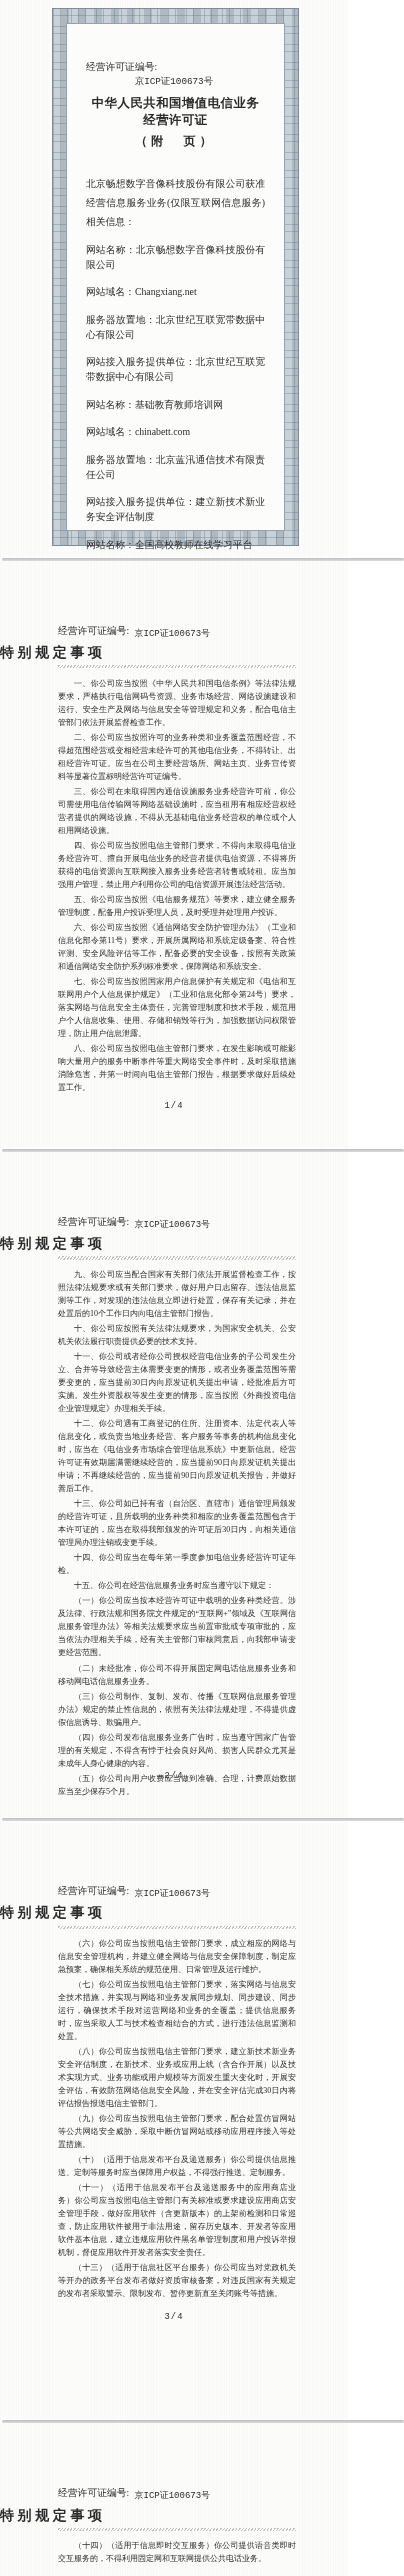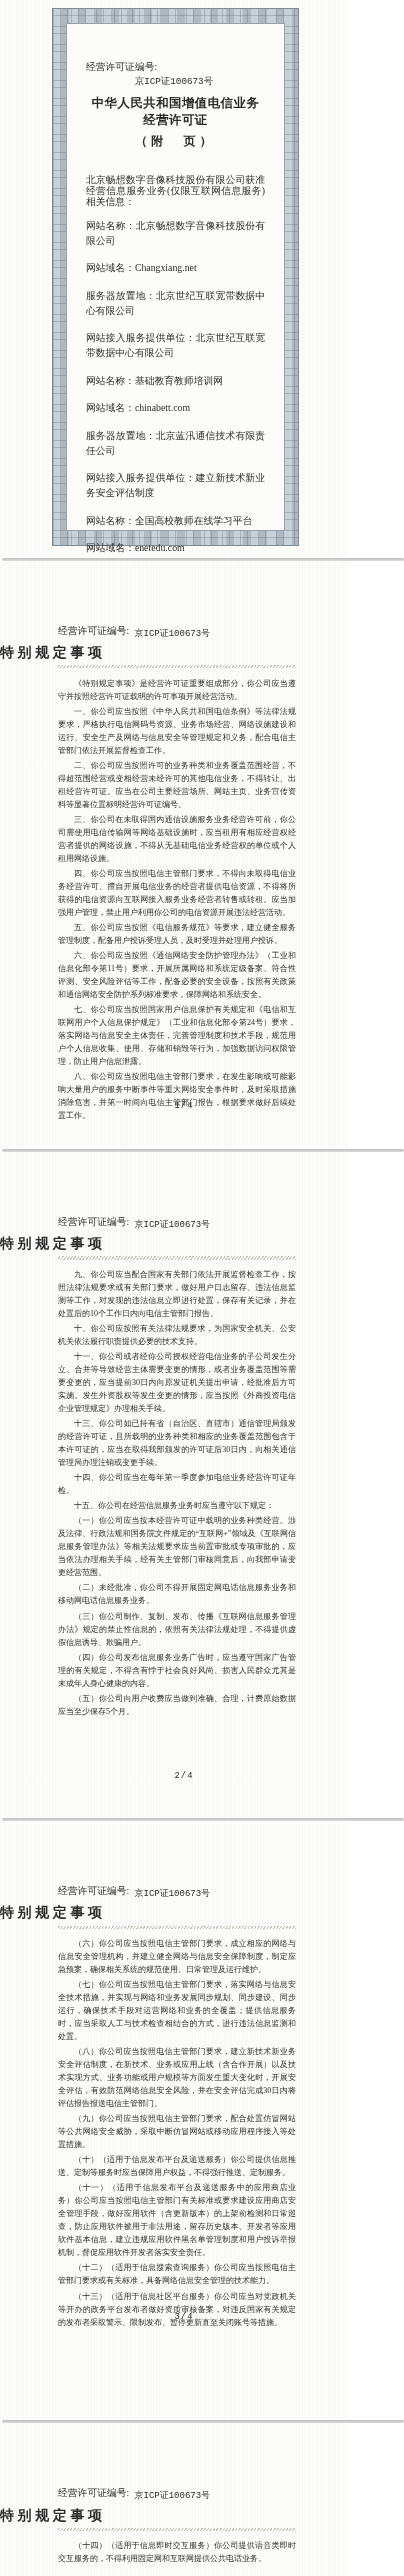--- a/index.html
+++ b/index.html
@@ -53,21 +53,21 @@
     letter-spacing:0.5px;
   }
   .cert-subtitle{
     margin-top:4.1px;
     text-align:center;
     font-size:12px;
     font-weight:bold;
     letter-spacing:4.1px;
   }
   .cert-body{margin-top:24px;}
-  .cert-intro{font-size:9.8px; line-height:11px; margin:0 0 12.4px 0; text-align:justify;}
+  .cert-intro{font-size:9.8px; line-height:19px; margin:0 0 12.4px 0; text-align:justify;}
   .cert-line{font-size:9.8px; line-height:14.4px; margin:0 0 13.4px 0; text-align:justify;}
 
   
   .sp-header{margin:64px 0 0 58px; font-size:9.8px;}
   .sp-header .num{
     font-size:9px;
     margin-left:5.2px;
     position:relative; top:1.5px;
     font-family:"Liberation Mono","DejaVu Sans Mono",monospace;
   }
@@ -86,21 +86,21 @@
   }
   .sp-body{
     margin:8.2px 52px 0 58px;
     font-size:8px;
     line-height:13px;
     text-align:justify;
   }
   .sp-body p{margin:0 0 2.1px 0; text-indent:2em;}
   .sp-body p.gap-after{margin-bottom:100px;}
   .sp-footer{
-    position:absolute; left:10px; width:100%;
+    position:absolute; left:0; width:100%;
     text-align:center;
     font-size:8.8px; letter-spacing:1px;
     font-family:"Liberation Mono","DejaVu Sans Mono",monospace;
   }
   .sheet-sp1{height:587px;} .sheet-sp1 .sp-footer{bottom:37px;}
   .sheet-sp2{height:665px;} .sheet-sp2 .sp-footer{bottom:36px;}
   .sheet-sp3{height:598px;} .sheet-sp3 .sp-footer{bottom:97px;}
   .sheet-sp4{height:450px;}
 </style>
 </head>
@@ -136,21 +136,20 @@
 
   <div class="divider"></div>
 
   <div class="sheet sheet-sp1">
     <div class="sp-header">
       <span>经营许可证编号:</span><span class="num">京ICP证100673号</span>
     </div>
     <div class="sp-title">特别规定事项</div>
     <div class="sp-rule"></div>
     <div class="sp-body">
-      <p>《特别规定事项》是经营许可证重要组成部分，你公司应当遵守并按照经营许可证载明的许可事项开展经营活动。</p>
       <p>一、你公司应当按照《中华人民共和国电信条例》等法律法规要求，严格执行电信网码号资源、业务市场经营、网络设施建设和运行、安全生产及网络与信息安全等管理规定和义务，配合电信主管部门依法开展监督检查工作。</p>
       <p>二、你公司应当按照许可的业务种类和业务覆盖范围经营，不得超范围经营或变相经营未经许可的其他电信业务，不得转让、出租经营许可证。应当在公司主要经营场所、网站主页、业务宣传资料等显著位置标明经营许可证编号。</p>
       <p>三、你公司在未取得国内通信设施服务业务经营许可前，你公司需使用电信传输网等网络基础设施时，应当租用有相应经营权经营者提供的网络设施，不得从无基础电信业务经营权的单位或个人租用网络设施。</p>
       <p>四、你公司应当按照电信主管部门要求，不得向未取得电信业务经营许可、擅自开展电信业务的经营者提供电信资源，不得将所获得的电信资源向互联网接入服务业务经营者转售或转租。应当加强用户管理，禁止用户利用你公司的电信资源开展违法经营活动。</p>
       <p>五、你公司应当按照《电信服务规范》等要求，建立健全服务管理制度，配备用户投诉受理人员，及时受理并处理用户投诉。</p>
       <p>六、你公司应当按照《通信网络安全防护管理办法》（工业和信息化部令第11号）要求，开展所属网络和系统定级备案、符合性评测、安全风险评估等工作，配备必要的安全设备，按照有关政策和通信网络安全防护系列标准要求，保障网络和系统安全。</p>
       <p>七、你公司应当按照国家用户信息保护有关规定和《电信和互联网用户个人信息保护规定》（工业和信息化部令第24号）要求，落实网络与信息安全主体责任，完善管理制度和技术手段，规范用户个人信息收集、使用、存储和销毁等行为，加强数据访问权限管理，防止用户信息泄露。</p>
       <p>八、你公司应当按照电信主管部门要求，在发生影响或可能影响大量用户的服务中断事件等重大网络安全事件时，及时采取措施消除危害，并第一时间向电信主管部门报告，根据要求做好后续处置工作。</p>
     </div>
     <div class="sp-footer">1/4</div>
@@ -161,20 +160,21 @@
   <div class="sheet sheet-sp2">
     <div class="sp-header">
       <span>经营许可证编号:</span><span class="num">京ICP证100673号</span>
     </div>
     <div class="sp-title">特别规定事项</div>
     <div class="sp-rule"></div>
     <div class="sp-body">
       <p>九、你公司应当配合国家有关部门依法开展监督检查工作，按照法律法规要求或有关部门要求，做好用户日志留存、违法信息监测等工作，对发现的违法信息立即进行处置，保存有关记录，并在处置后的10个工作日内向电信主管部门报告。</p>
       <p>十、你公司应按照有关法律法规要求，为国家安全机关、公安机关依法履行职责提供必要的技术支持。</p>
       <p>十一、你公司或者经你公司授权经营电信业务的子公司发生分立、合并等导致经营主体需要变更的情形，或者业务覆盖范围等需要变更的，应当提前30日内向原发证机关提出申请，经批准后方可实施。发生外资股权等发生变更的情形，应当按照《外商投资电信企业管理规定》办理相关手续。</p>
+      <p>十二、你公司遇有工商登记的住所、注册资本、法定代表人等信息变化，或负责当地业务经营、客户服务等事务的机构信息变化时，应当在《电信业务市场综合管理信息系统》中更新信息。经营许可证有效期届满需继续经营的，应当提前90日向原发证机关提出申请；不再继续经营的，应当提前90日向原发证机关报告，并做好善后工作。</p>
       <p>十三、你公司如已持有省（自治区、直辖市）通信管理局颁发的经营许可证，且所载明的业务种类和相应的业务覆盖范围包含于本许可证的，应当在取得我部颁发的许可证后30日内，向相关通信管理局办理注销或变更手续。</p>
       <p>十四、你公司应当在每年第一季度参加电信业务经营许可证年检。</p>
       <p>十五、你公司在经营信息服务业务时应当遵守以下规定：</p>
       <p>（一）你公司应当按本经营许可证中载明的业务种类经营。涉及法律、行政法规和国务院文件规定的“互联网+”领域及《互联网信息服务管理办法》等相关法规要求应当前置审批或专项审批的，应当依法办理相关手续，经有关主管部门审核同意后，向我部申请变更经营范围。</p>
       <p>（二）未经批准，你公司不得开展固定网电话信息服务业务和移动网电话信息服务业务。</p>
       <p>（三）你公司制作、复制、发布、传播《互联网信息服务管理办法》规定的禁止性信息的，依照有关法律法规处理，不得提供虚假信息诱导、欺骗用户。</p>
       <p>（四）你公司发布信息服务业务广告时，应当遵守国家广告管理的有关规定，不得含有悖于社会良好风尚、损害人民群众尤其是未成年人身心健康的内容。</p>
       <p>（五）你公司向用户收费应当做到准确、合理，计费原始数据应当至少保存5个月。</p>
     </div>
     <div class="sp-footer">2/4</div>
@@ -188,21 +188,20 @@
     </div>
     <div class="sp-title">特别规定事项</div>
     <div class="sp-rule"></div>
     <div class="sp-body">
       <p>（六）你公司应当按照电信主管部门要求，成立相应的网络与信息安全管理机构，并建立健全网络与信息安全保障制度，制定应急预案，确保相关系统的规范使用、日常管理及运行维护。</p>
       <p>（七）你公司应当按照电信主管部门要求，落实网络与信息安全技术措施，并实现与网络和业务发展同步规划、同步建设、同步运行，确保技术手段对运营网络和业务的全覆盖；提供信息服务时，应当采取人工与技术检查相结合的方式，进行违法信息监测和处置。</p>
       <p>（八）你公司应当按照电信主管部门要求，建立新技术新业务安全评估制度，在新技术、业务或应用上线（含合作开展）以及技术实现方式、业务功能或用户规模等方面发生重大变化时，开展安全评估，有效防范网络信息安全风险，并在安全评估完成30日内将评估报告报送电信主管部门。</p>
       <p>（九）你公司应当按照电信主管部门要求，配合处置仿冒网站等公共网络安全威胁，采取中断仿冒网站或移动应用程序接入等处置措施。</p>
       <p>（十）（适用于信息发布平台及递送服务）你公司提供信息推送、定制等服务时应当保障用户权益，不得强行推送、定制服务。</p>
       <p>（十一）（适用于信息发布平台及递送服务中的应用商店业务）你公司应当按照电信主管部门有关标准或要求建设应用商店安全管理手段，做好应用软件（含更新版本）的上架前检测和日常巡查，防止应用软件被用于非法用途，留存历史版本、开发者等应用软件基本信息，建立违规应用软件黑名单管理制度和用户投诉举报机制，督促应用软件开发者落实安全责任。</p>
-      <p>（十二）（适用于信息搜索查询服务）你公司应当按照电信主管部门要求或有关标准，具备网络信息安全管理的技术能力。</p>
       <p>（十三）（适用于信息社区平台服务）你公司应当对党政机关等开办的政务平台发布者做好资质审核备案，对违反国家有关规定的发布者采取警示、限制发布、暂停更新直至关闭账号等措施。</p>
     </div>
     <div class="sp-footer">3/4</div>
   </div>
 
   <div class="divider"></div>
 
   <div class="sheet sheet-sp4">
     <div class="sp-header">
       <span>经营许可证编号:</span><span class="num">京ICP证100673号</span>

